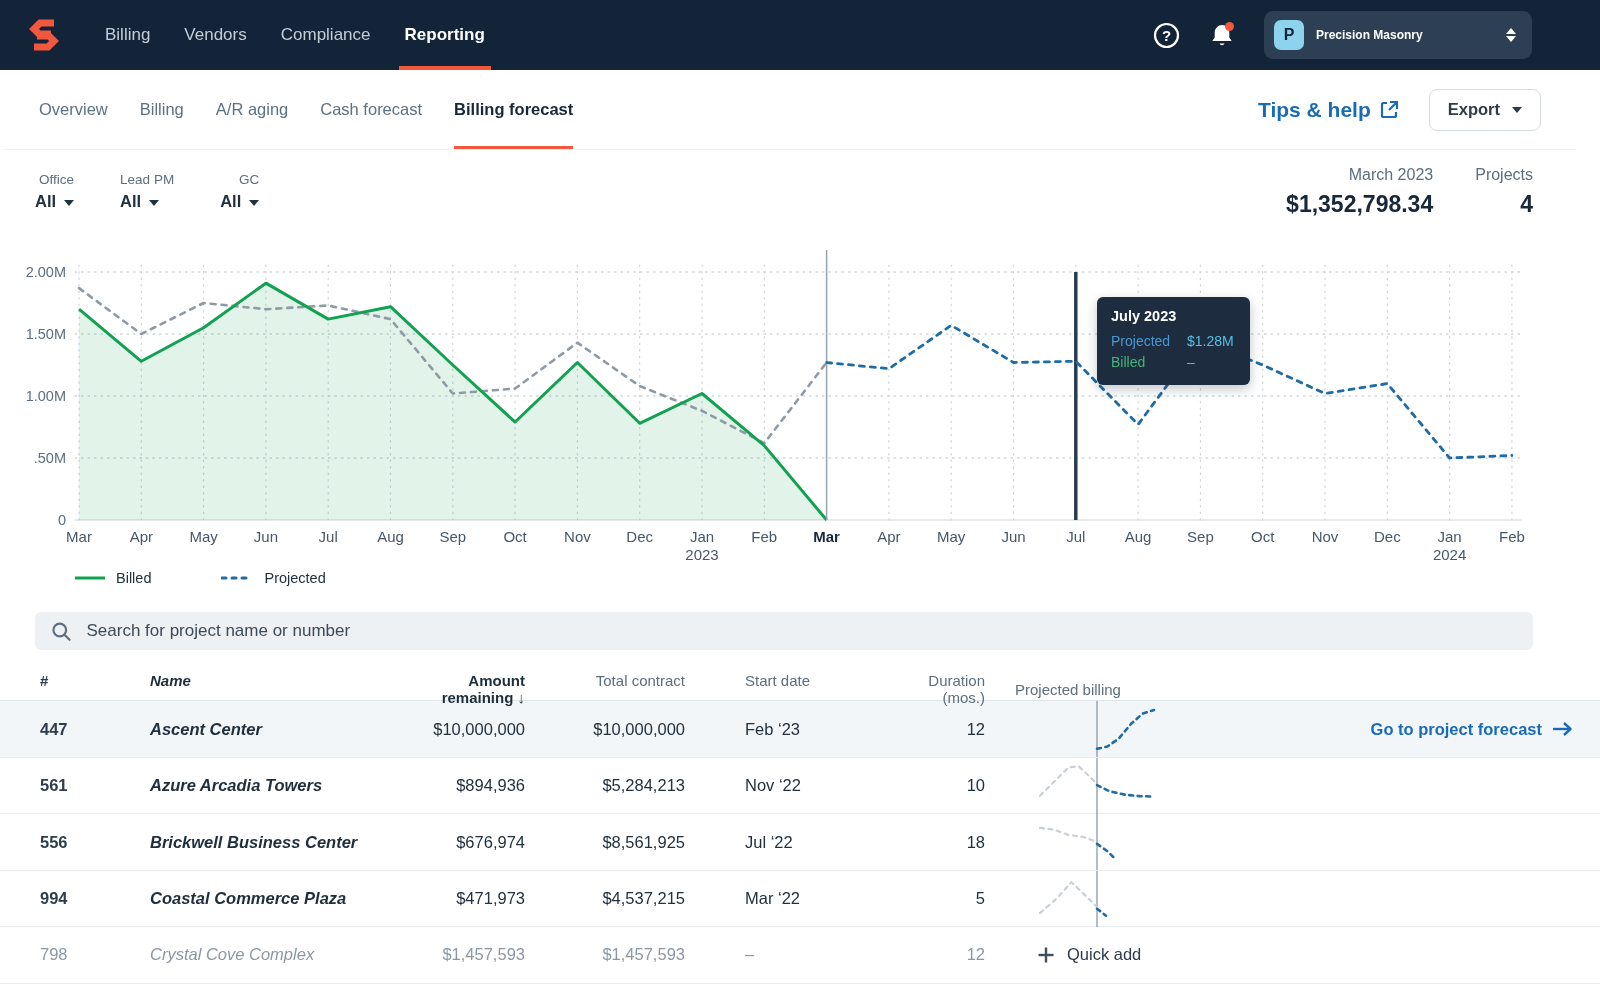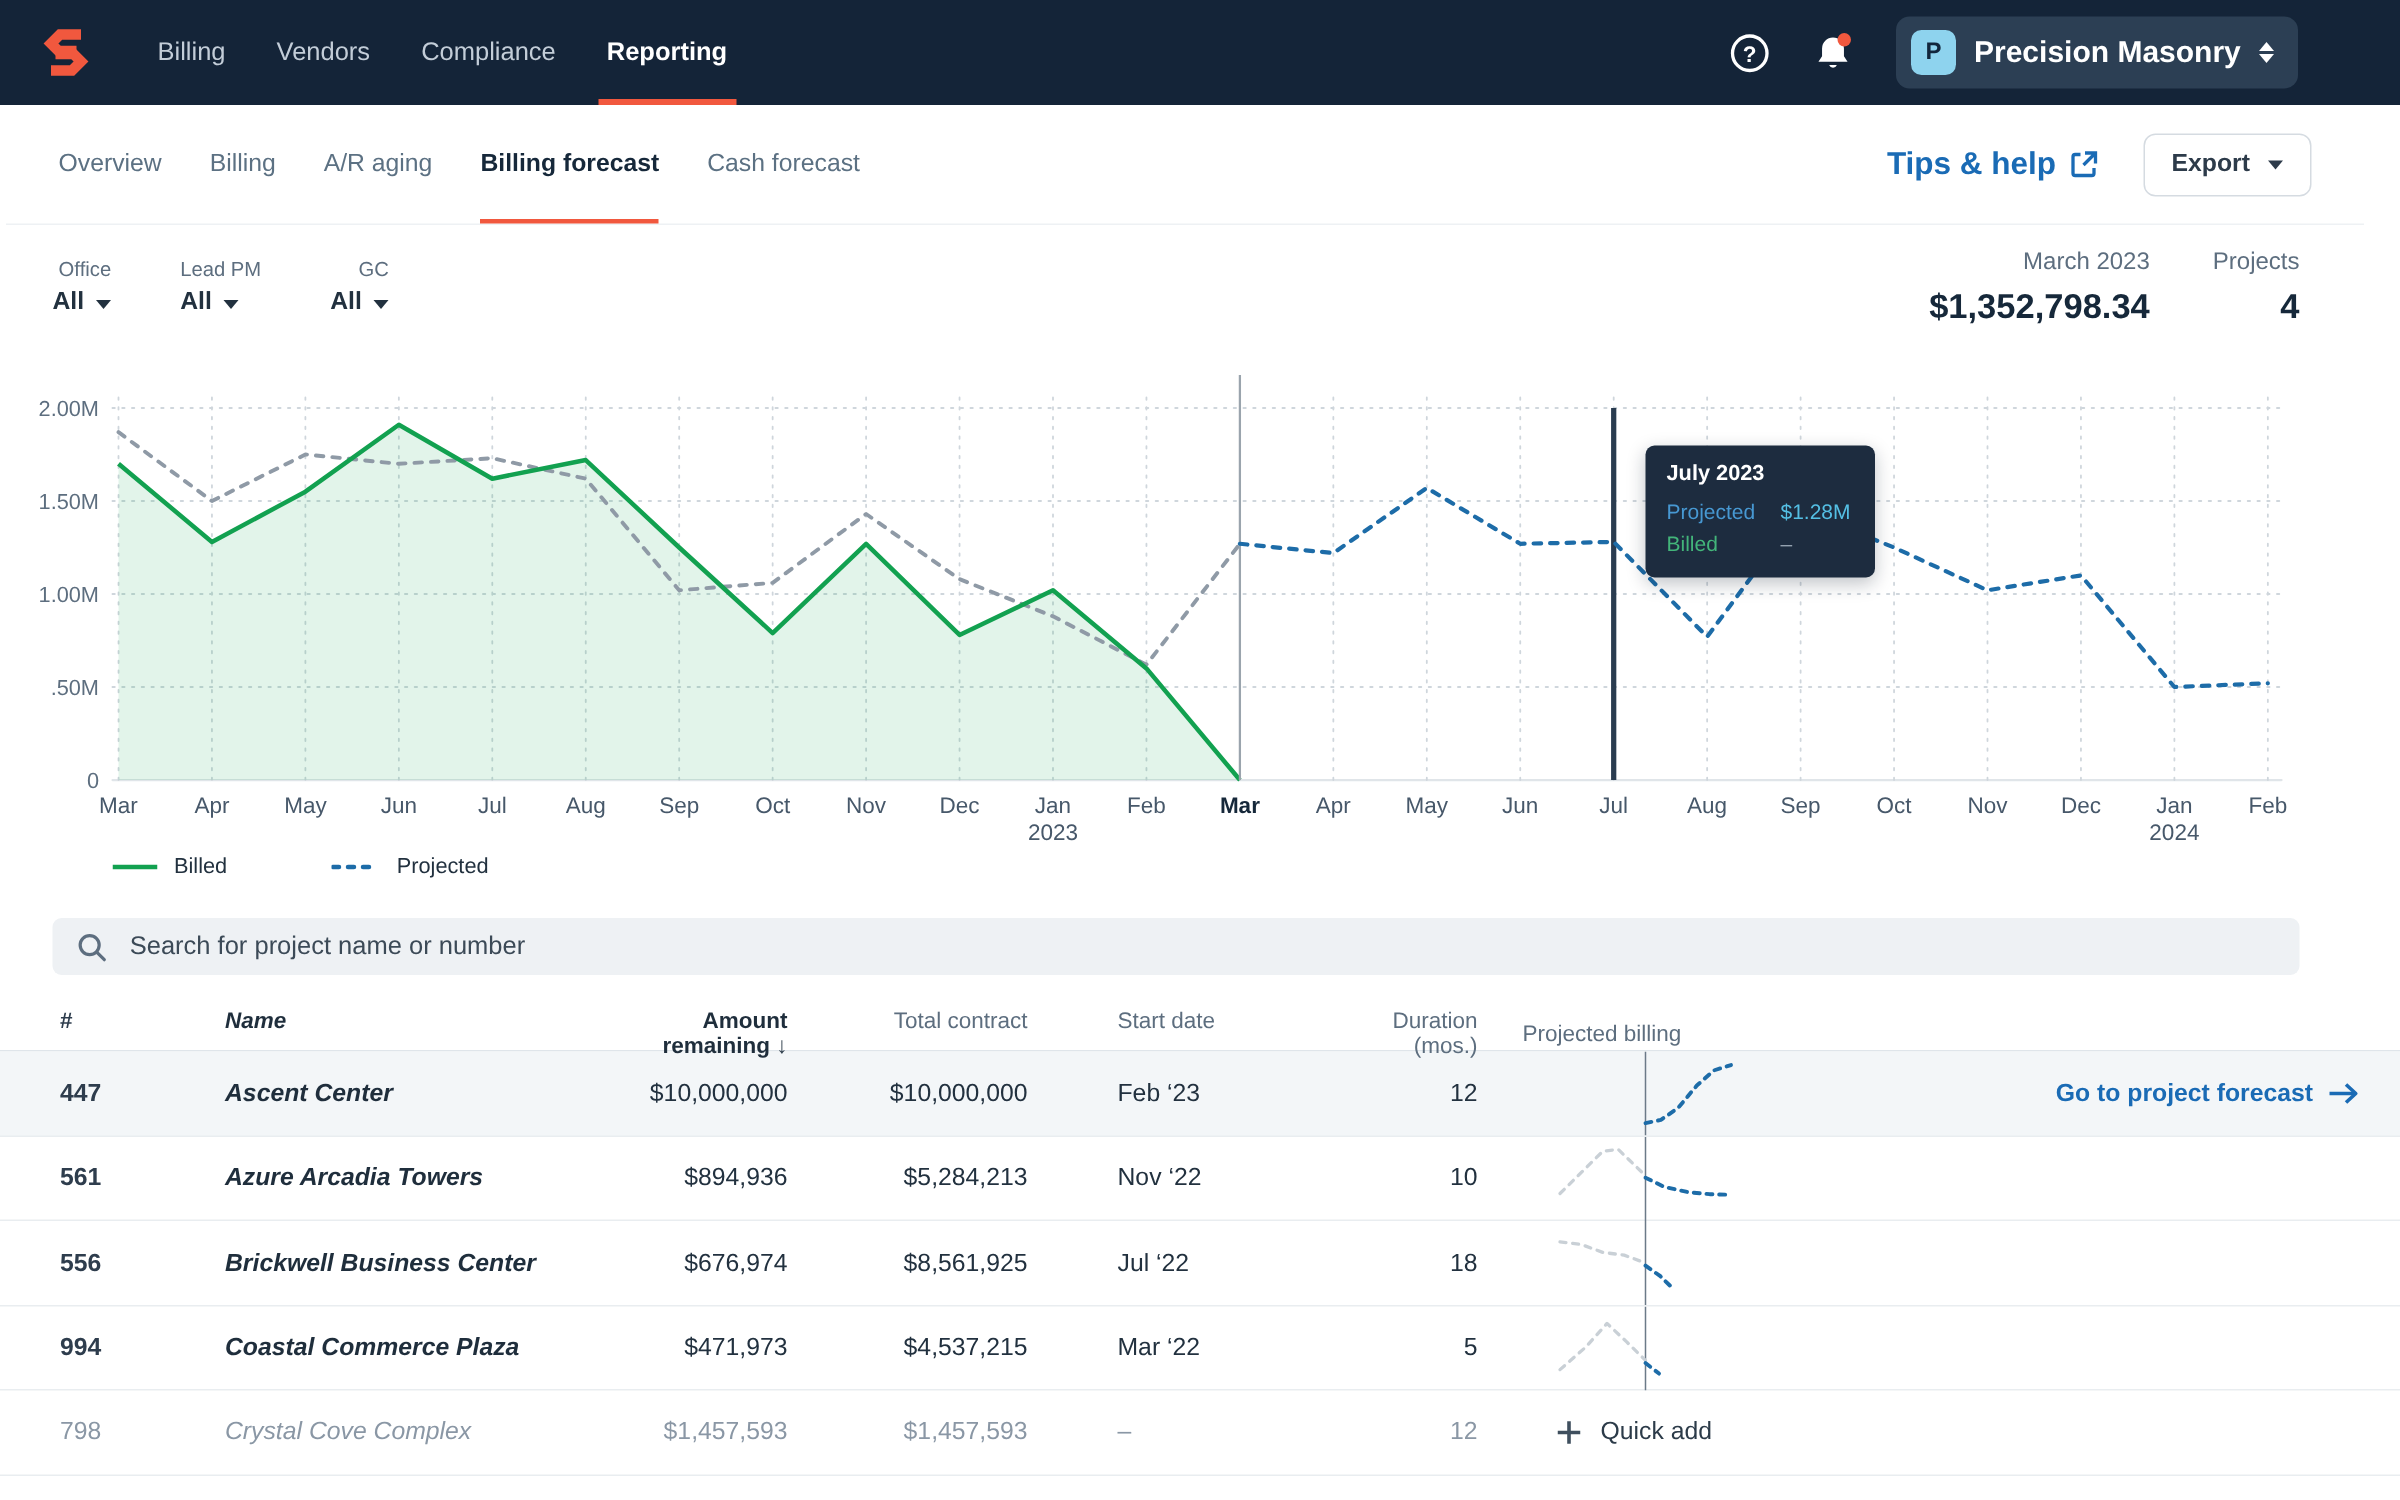--- a/index.html
+++ b/index.html
@@ -10,21 +10,21 @@
   .navbar { position:absolute; top:0; left:0; width:1600px; height:70px; background:#142438; display:flex; align-items:center; }
   .logo { width:34px; height:34px; margin:0 44px 0 27px; flex:0 0 auto; }
   .nav-items { display:flex; align-items:center; height:100%; gap:34px; }
   .nav-item { position:relative; height:100%; display:flex; align-items:center; color:#c3cdd8; font-size:17px; font-weight:500; cursor:pointer; }
   .nav-item.active { color:#ffffff; font-weight:700; }
   .nav-item.active::after { content:""; position:absolute; left:-6px; right:-6px; bottom:0; height:4px; background:#f1583e; }
   .nav-right { margin-left:auto; display:flex; align-items:center; gap:28px; padding-right:68px; }
   .icon-btn { width:28px; height:28px; display:flex; align-items:center; justify-content:center; cursor:pointer; position:relative; }
   .company-switcher { display:flex; align-items:center; gap:12px; background:#2c3f54; border-radius:9px; height:48px; padding:0 16px 0 10px; min-width:268px; cursor:pointer; }
   .company-avatar { width:30px; height:30px; border-radius:7px; background:#8ed3ee; color:#12263c; font-weight:700; font-size:16px; display:flex; align-items:center; justify-content:center; }
-  .company-name { color:#ffffff; font-size:20px; font-weight:700; flex:1; }
+  .company-name { color:#ffffff; font-size:12px; font-weight:700; flex:1; }
   .carets { display:flex; flex-direction:column; gap:2px; align-items:center; }
   .carets i { width:0; height:0; border-left:5px solid transparent; border-right:5px solid transparent; }
   .carets i.up { border-bottom:6px solid #fff; }
   .carets i.dn { border-top:6px solid #fff; }
 
   
   .tabbar { position:absolute; top:70px; left:4px; width:1572px; height:80px; background:#fff; border-bottom:1px solid #eef1f4; display:flex; align-items:center; padding:0 35px; }
   .tabs { display:flex; align-items:center; height:100%; gap:32px; }
   .tab { position:relative; height:100%; display:flex; align-items:center; color:#5c7183; font-size:16.5px; font-weight:500; cursor:pointer; }
   .tab.active { color:#16283a; font-weight:700; }
@@ -114,22 +114,22 @@
         </span>
     </div>
   </div>
 </header>
 
 <div class="tabbar">
   <div class="tabs">
       <div class="tab">Overview</div>
       <div class="tab">Billing</div>
       <div class="tab">A/R aging</div>
+      <div class="tab">Cash forecast</div>
       <div class="tab active">Billing forecast</div>
-      <div class="tab">Cash forecast</div>
     </div>
   <div class="tab-actions">
     <span class="tips-link">
       <span>Tips &amp; help</span>
       <svg width="19" height="19" viewBox="0 0 19 19">
         <path d="M7 3 H3.5 A1.5 1.5 0 0 0 2 4.5 V15.5 A1.5 1.5 0 0 0 3.5 17 H14.5 A1.5 1.5 0 0 0 16 15.5 V12" fill="none" stroke="#1a6bb5" stroke-width="2.2"></path>
         <path d="M10 2 H17 V9 M17 2 L9 10" fill="none" stroke="#1a6bb5" stroke-width="2.2"></path>
       </svg>
     </span>
     <button class="export-btn">

